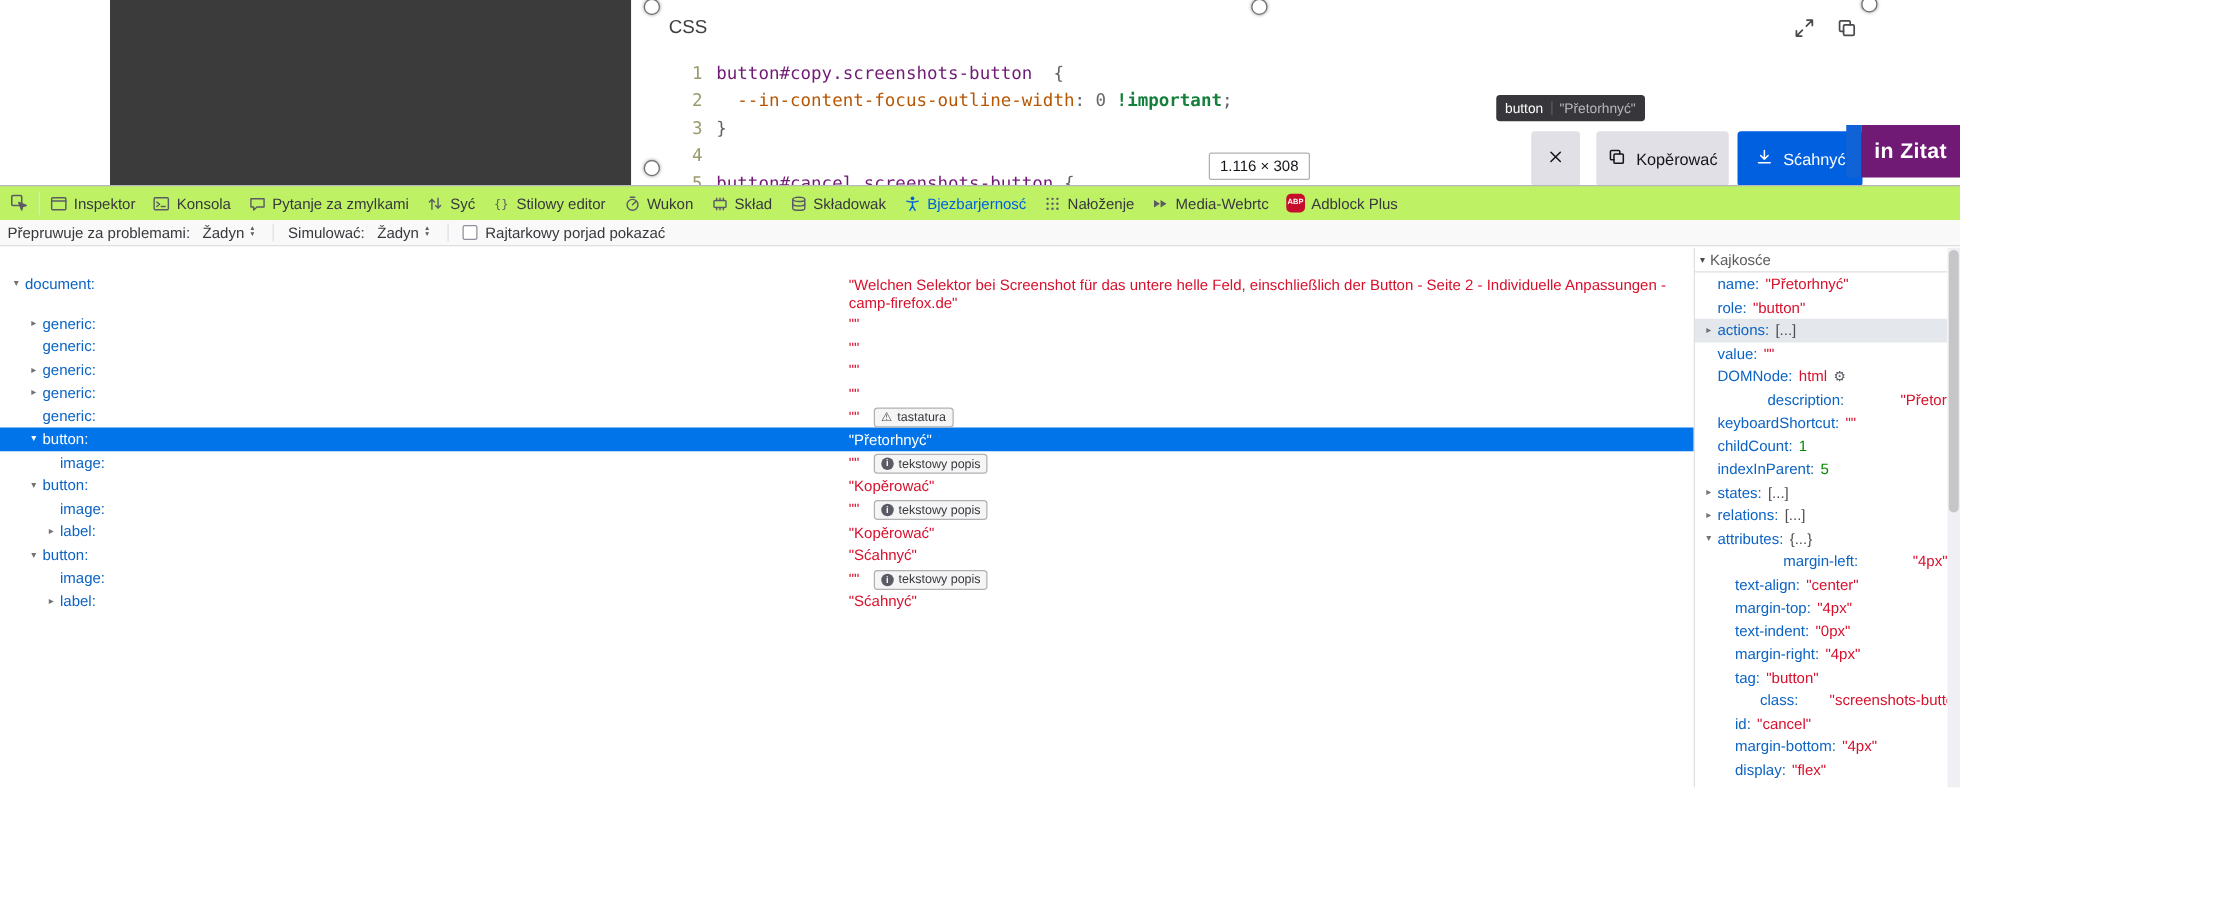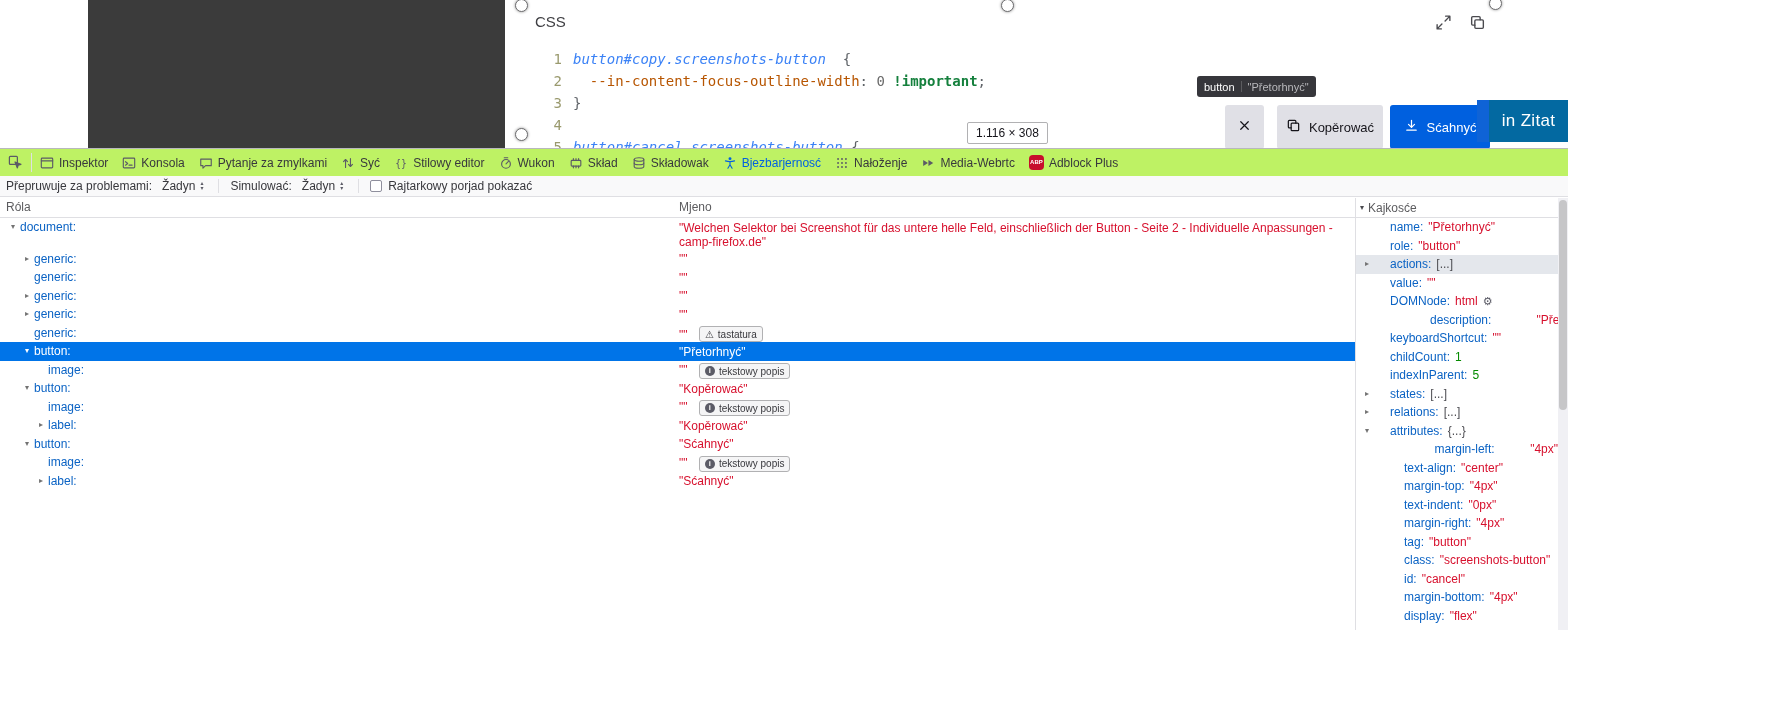--- a/index.html
+++ b/index.html
@@ -9,21 +9,21 @@
   
   .top-region{position:absolute;left:0;top:0;width:1790px;height:148px;background:#fff;}
   .dark-overlay{position:absolute;left:88px;top:0;width:417px;height:148px;background:#3b3b3b;}
   .css-panel{position:absolute;left:505px;top:0;width:992px;height:148px;background:#fff;overflow:hidden;}
   .css-title{position:absolute;left:30px;top:13px;font-size:15px;color:#3f3f43;}
   .panel-actions{position:absolute;right:10px;top:12px;display:flex;gap:14px;color:#4a4a4f;}
   .icon-btn{width:20px;height:20px;display:flex;align-items:center;justify-content:center;}
   .code-lines{position:absolute;left:0;top:48px;right:0;font-family:"DejaVu Sans Mono",monospace;font-size:14px;}
   .code-line{height:22px;line-height:22px;white-space:pre;display:flex;}
   .ln{width:68px;padding-right:11px;box-sizing:border-box;text-align:right;color:#9a9a6e;flex:none;}
-  .c-sel{color:#3b82f6;font-style:italic;} .c-pun{color:#5f6368;} .c-prop{color:#b75501;}
+  .c-sel{color:#701a75;} .c-pun{color:#5f6368;} .c-prop{color:#b75501;}
   .c-val{color:#6a6a6a;} .c-imp{color:#15803d;font-weight:bold;}
 
   .handle{position:absolute;width:13px;height:13px;border-radius:50%;background:#fff;
           border:1px solid #6e6e70;box-shadow:0 0 3px rgba(0,0,0,.45);box-sizing:border-box;z-index:5;}
 
   .tooltip{position:absolute;left:1197px;top:76px;height:21px;background:#36363b;border-radius:3px;
            display:flex;align-items:center;font-size:11px;padding:0 7px;gap:6px;z-index:6;}
   .tt-role{color:#fff;} .tt-sep{width:1px;height:11px;background:#5c5c60;} .tt-name{color:#b8b8bc;}
 
   .dim-label{position:absolute;left:967px;top:122px;background:#fff;border:1px solid #b1b1b3;
@@ -31,22 +31,22 @@
 
   .btn{position:absolute;top:105px;height:44px;border:none;border-radius:3px;font-size:13px;
        display:flex;align-items:center;justify-content:center;gap:8px;font-family:inherit;cursor:default;}
   .btn-gray{background:#e0e0e6;color:#15141a;}
   .btn-blue{background:var(--download,#0060df);color:#fff;}
   .btn-close{left:1225px;width:39px;}
   .btn-copy{left:1277px;width:106px;}
   .btn-dl{left:1390px;width:100px;}
 
   .zitat-blue{position:absolute;left:1477px;top:100px;width:12px;height:42px;background:#0f63d6;}
-  .zitat{position:absolute;left:1489px;top:100px;width:79px;height:42px;background:#0369a1;color:#fff;
-         font-size:17px;font-weight:normal;display:flex;align-items:center;justify-content:center;letter-spacing:.3px;}
+  .zitat{position:absolute;left:1489px;top:100px;width:79px;height:42px;background:#701a75;color:#fff;
+         font-size:17px;font-weight:bold;display:flex;align-items:center;justify-content:center;letter-spacing:.3px;}
 
   
   .tabbar{position:absolute;left:0;top:148px;width:1568px;height:27px;background:#bef264;
           border-top:1px solid #b8b8bc;border-bottom:1px solid #dfdfe3;box-sizing:content-box;
           display:flex;align-items:stretch;font-size:12px;color:#38383d;}
   .tool-btn{width:30px;display:flex;align-items:center;justify-content:center;color:#5b5b66;}
   .tb-sep{width:1px;background:#dfdfe3;margin:4px 1px;}
   #tab-items{display:flex;align-items:stretch;}
   .tab{display:flex;align-items:center;gap:5px;padding:0 7px;cursor:default;}
   .tab-icon{display:flex;align-items:center;color:#5b5b66;}
@@ -84,21 +84,21 @@
   .info-dot{width:10px;height:10px;border-radius:50%;background:#5b5b66;color:#fff;font-size:7.5px;
             line-height:10px;text-align:center;display:inline-block;font-weight:bold;}
 
   .props{position:absolute;left:1355px;top:0;width:203px;height:432px;border-left:1px solid #dfdfe3;
          background:#fff;overflow:hidden;box-sizing:border-box;}
   .props-header{height:19px;border-bottom:1px solid #dfdfe3;display:flex;align-items:center;font-size:12px;
                 color:#5c5c5f;padding-left:4px;gap:4px;}
   .chev{font-size:8px;color:#4a4a4f;}
   .prop-row{display:flex;align-items:center;height:18.5px;font-size:12px;white-space:nowrap;overflow:hidden;box-sizing:border-box;}
   .prop-row .arrow{line-height:18.5px;}
-  .pkey{color:var(--key,#0b63c4);margin-left:16px;}
+  .pkey{color:var(--key,#0b63c4);}
   .pval{margin-left:5px;}
   .v-string{color:var(--string,#d7102d);} .v-number{color:var(--number,#058b00);}
   .v-obj{color:#4d4d52;} .v-node{color:var(--string,#d7102d);}
   .gear{margin-left:5px;color:#5b5b66;font-size:11px;}
   .prop-row.highlight{background:#e4e7ec;}
 
   .scrollbar{position:absolute;left:1558px;top:0;width:10px;height:432px;background:#f0f0f4;}
   .scroll-thumb{position:absolute;left:1px;top:2px;width:8px;height:210px;background:#c6c6c8;border-radius:4px;}
 </style>
 </head>
@@ -315,24 +315,20 @@
           <span>▴</span>
           <span>▾</span>
         </span>
     </span>
     <span class="sb-sep"></span>
     <span class="sb-check"></span>
     <span>Rajtarkowy porjad pokazać</span>
   </div>
 
   <main class="main">
-    <div class="col-headers">
-      <span class="h-role">Róla</span>
-      <span class="h-name">Mjeno</span>
-    </div>
     <div id="tree">
         <div class="tree-row">
     <div class="cell-role" style="padding-left: 6px;">
       <span class="arrow">▾</span>
       <span class="role">document:</span>
     </div>
     <div class="cell-name">
       <span class="nval">"Welchen Selektor bei Screenshot für das untere helle Feld, einschließlich der Button - Seite 2 - Individuelle Anpassungen - camp-firefox.de"</span>
     </div>
   </div>
@@ -557,21 +553,21 @@
           <div class="prop-row" style="padding-left: 18px;">
     <span class="arrow"></span>
     <span class="pkey">margin-right:</span>
     <span class="pval v-string">"4px"</span>
   </div>
           <div class="prop-row" style="padding-left: 18px;">
     <span class="arrow"></span>
     <span class="pkey">tag:</span>
     <span class="pval v-string">"button"</span>
   </div>
-          <div class="prop-row" style="padding-left: 18px;">
+          <div class="prop-row" style="padding-left: 18px; gap: 20px;">
     <span class="arrow"></span>
     <span class="pkey">class:</span>
     <span class="pval v-string">"screenshots-button"</span>
   </div>
           <div class="prop-row" style="padding-left: 18px;">
     <span class="arrow"></span>
     <span class="pkey">id:</span>
     <span class="pval v-string">"cancel"</span>
   </div>
           <div class="prop-row" style="padding-left: 18px;">

